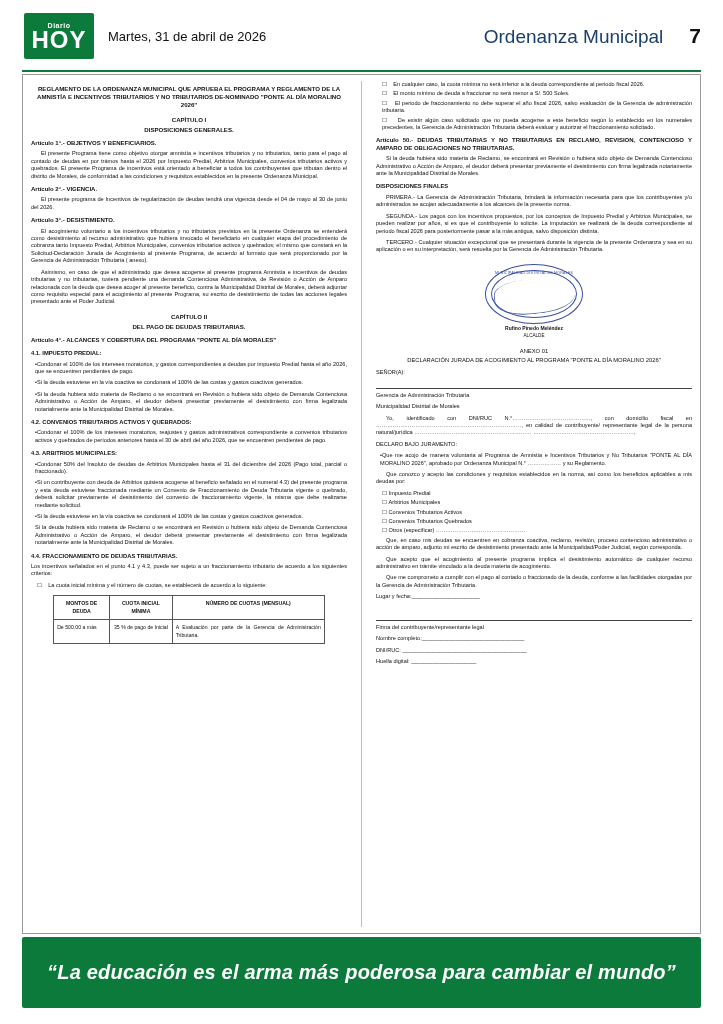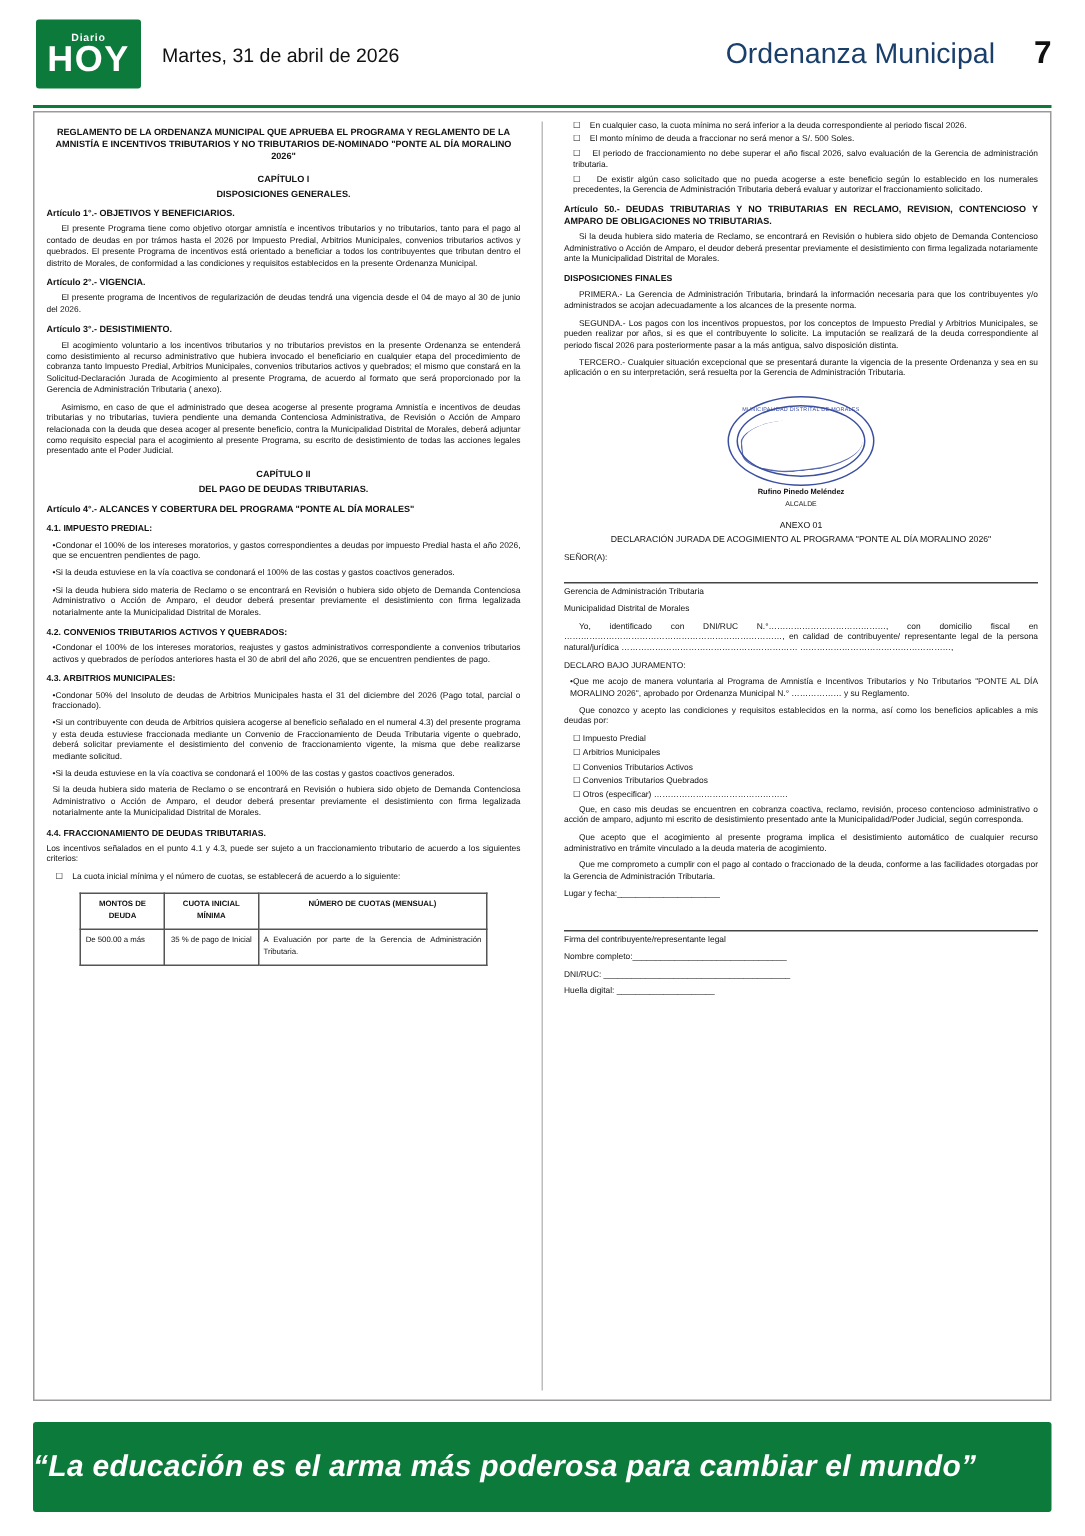--- a/index.html
+++ b/index.html
@@ -99,23 +99,23 @@
     width:86%;margin:6px auto 6px auto;border-collapse:collapse;font-size:5.2px;
   }
   table.deuda th,table.deuda td{
     border:1px solid #555;padding:4px 3px;vertical-align:top;
   }
   table.deuda th{text-align:center;font-weight:bold;font-size:5.2px;}
   table.deuda td{font-size:5.2px;}
   td.cell-center{text-align:center;}
   
   .banner{
-    position:absolute;left:22px;right:22px;bottom:16px;height:60px;
+    position:absolute;left:22px;right:22px;bottom:16px;height:71px;
     background:#0b7a3b;color:#fff;
-    display:flex;align-items:center;justify-content:flex-start;
+    display:flex;align-items:center;justify-content:center;
     border-radius:2px;
   }
   .banner-text{font-size:20px;font-weight:bold;font-style:italic;letter-spacing:.2px;}
 </style>
 </head>
 <body>
 
 <div class="page">
 
   <div class="header">

